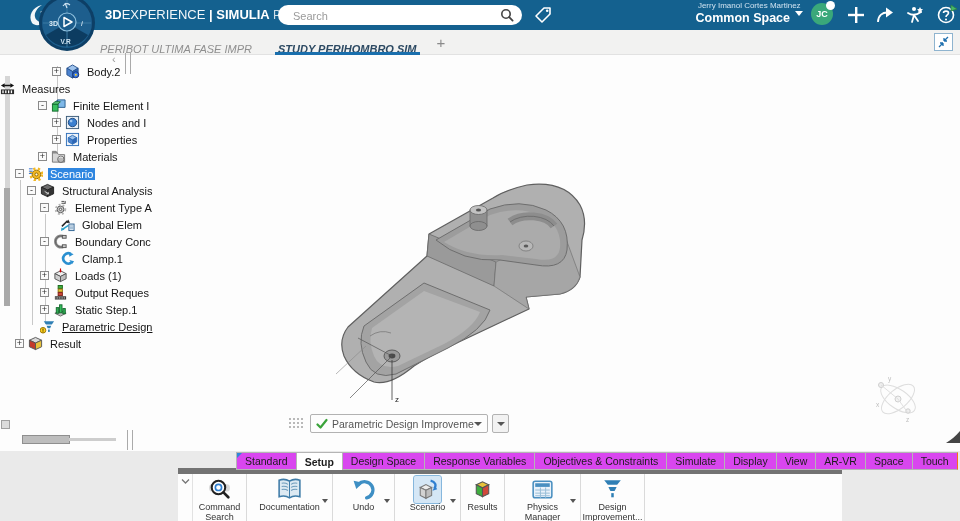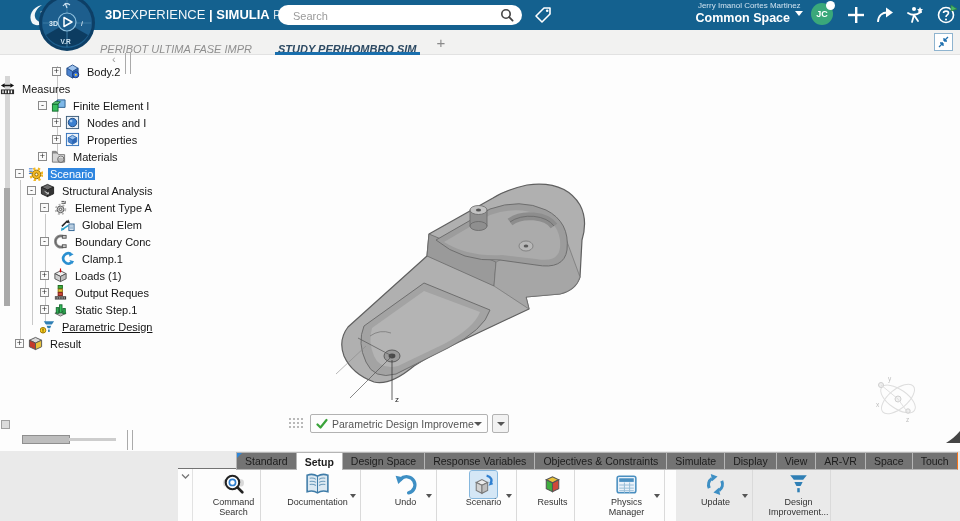--- a/index.html
+++ b/index.html
@@ -66,28 +66,28 @@
         background-size:4px 4px;cursor:grab;}
   .sel{width:178px;height:19px;background:#fdfdfd;border:1px solid #b2b2b2;border-radius:2px;display:flex;align-items:center;
        box-sizing:border-box;padding:0 5px;cursor:pointer;}
   .sel .lbl{flex:1;font-size:10.5px;color:#555;white-space:nowrap;overflow:hidden;}
   .caret{width:0;height:0;border-left:4px solid transparent;border-right:4px solid transparent;border-top:4.5px solid #555;}
   .selbtn{width:17px;height:19px;margin-left:4px;border:1px solid #b2b2b2;border-radius:2px;background:#f2f2f2;
           display:flex;align-items:center;justify-content:center;box-sizing:border-box;cursor:pointer;}
   
   #bottombar{position:absolute;left:0;top:451px;width:960px;height:70px;background:#eaeaea;}
   #rtabs{position:absolute;left:236px;top:1px;display:flex;z-index:3;}
-  .rtab{position:relative;height:16px;padding:0 8px;background:#737373;border:1px solid #b5b5b5;border-right:none;
+  .rtab{position:relative;height:16px;padding:0 8px;background:#d946ef;border:1px solid #b5b5b5;border-right:none;
         font-size:10.5px;color:#1c1c1c;display:flex;align-items:center;white-space:nowrap;cursor:pointer;}
   .rtab:last-child{border-right:1px solid #f97316;}
   .rtab.active{background:#fff;font-weight:bold;height:17px;border-bottom:none;}
   .rtab.pinned::before{content:"";position:absolute;left:0;top:0;width:0;height:0;
         border-left:5px solid #2f86d8;border-bottom:5px solid transparent;}
-  #panel{position:absolute;left:178px;top:17px;width:498px;height:53px;background:#fdfdfd;border-top:1px solid #737373;
-         box-sizing:border-box;display:flex;z-index:2;gap:14px;}
+  #panel{position:absolute;left:178px;top:17px;width:664px;height:53px;background:#fdfdfd;border-top:6px solid #737373;
+         box-sizing:border-box;display:flex;z-index:2;}
   #panel-chevron{width:14px;flex:none;border-right:1px solid #e2e2e2;display:flex;justify-content:center;padding-top:4px;cursor:pointer;}
   .tool{position:relative;display:flex;flex-direction:column;align-items:center;border-right:1px solid #dadada;
         box-sizing:border-box;padding-top:2px;cursor:pointer;flex:none;}
   .tool-icon{width:27px;height:27px;}
   .tool-icon svg{width:27px;height:27px;display:block;}
   .tool-icon.hl{background:#d5e7f6;outline:1px solid #86b7dd;border-radius:2px;}
   .tool-lines{margin-top:0;text-align:center;font-size:9px;line-height:9.5px;color:#333;white-space:nowrap;}
   .dd{position:absolute;right:4px;top:25px;width:0;height:0;border-left:3.5px solid transparent;border-right:3.5px solid transparent;
       border-top:4px solid #555;}
 </style>
@@ -600,34 +600,20 @@
             <line x1="11" y1="11" x2="11" y2="21" stroke="#9abfd8"></line>
             <line x1="16" y1="11" x2="16" y2="21" stroke="#9abfd8"></line>
           </svg>
         </span>
     <div class="tool-lines">
           <div>Physics</div>
           <div>Manager</div>
         </div>
     <span class="dd"></span>
   </div>
-      <div class="tool" style="width: 74px;">
-    <span class="tool-icon">
-          <svg viewBox="0 0 26 26">
-            <path d="M7 16.5 A7.5 7.5 0 0 1 9.5 7.2" fill="none" stroke="#3e8fc4" stroke-width="3"></path>
-            <polygon points="8.5,2.8 15,5.2 9.8,9.8" fill="#3e8fc4"></polygon>
-            <path d="M19 9.5 A7.5 7.5 0 0 1 16.5 18.8" fill="none" stroke="#3e8fc4" stroke-width="3"></path>
-            <polygon points="17.5,23.2 11,20.8 16.2,16.2" fill="#3e8fc4"></polygon>
-          </svg>
-        </span>
-    <div class="tool-lines">
-          <div>Update</div>
-        </div>
-    <span class="dd"></span>
-  </div>
       <div class="tool" style="width: 64px;">
     <span class="tool-icon">
           <svg viewBox="0 0 26 26">
             <polygon points="5,4 21,4 17.5,8.5 8.5,8.5" fill="#2f7fb5"></polygon>
             <polygon points="9,10.5 17,10.5 15,14.5 11,14.5" fill="#2f7fb5"></polygon>
             <rect x="11.8" y="16.5" width="2.4" height="4" fill="#2f7fb5"></rect>
           </svg>
         </span>
     <div class="tool-lines">
           <div>Design</div>

